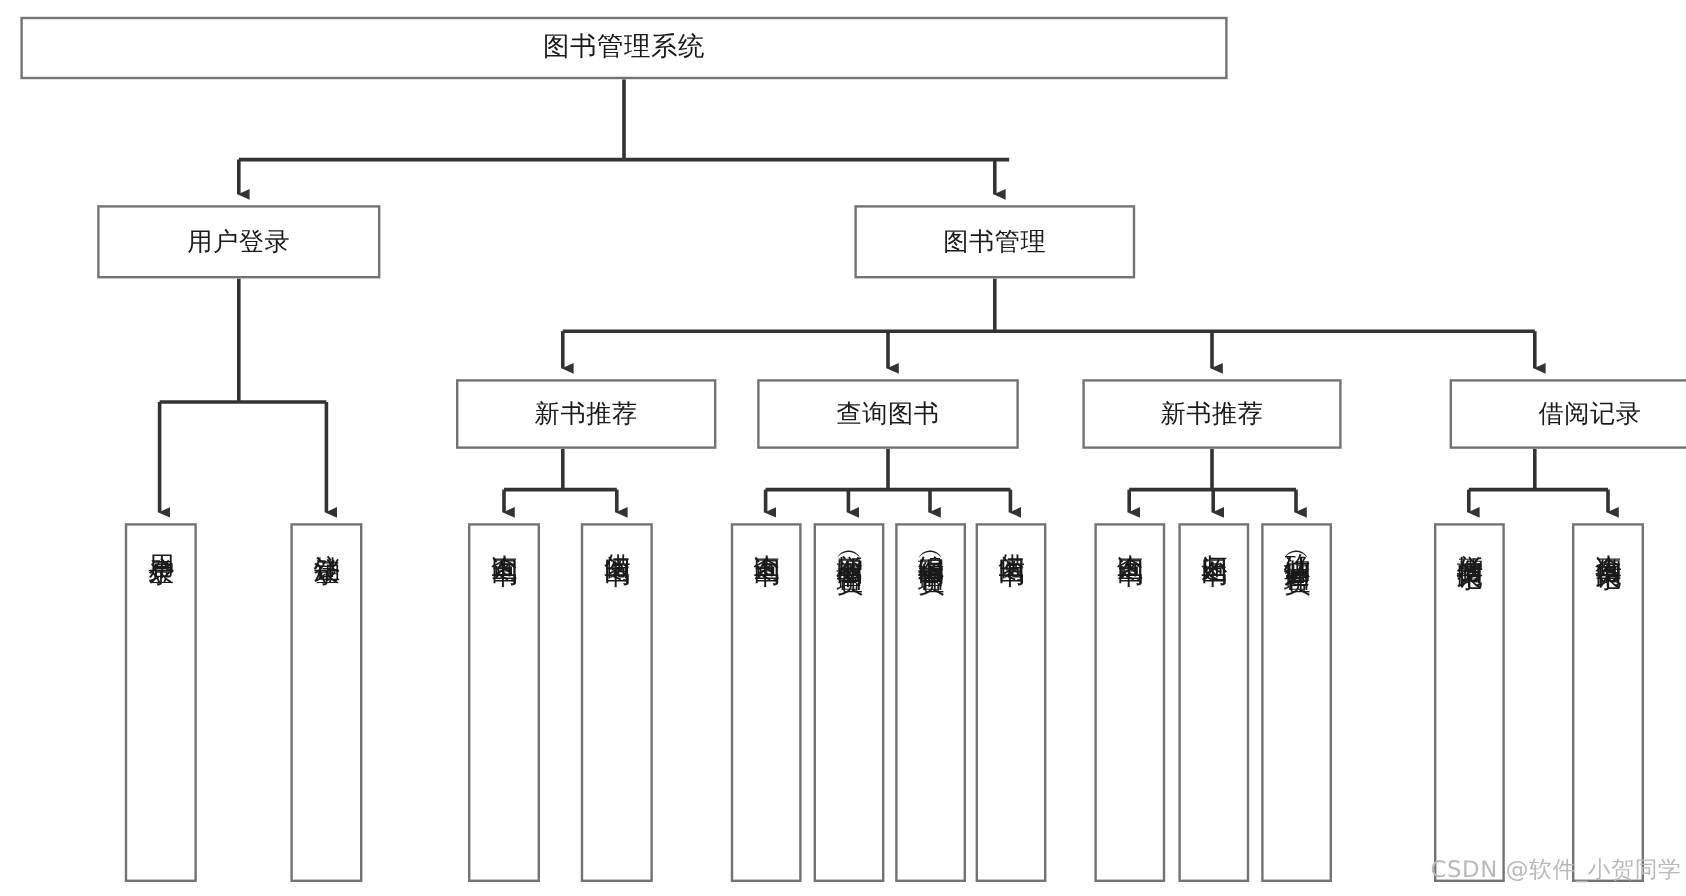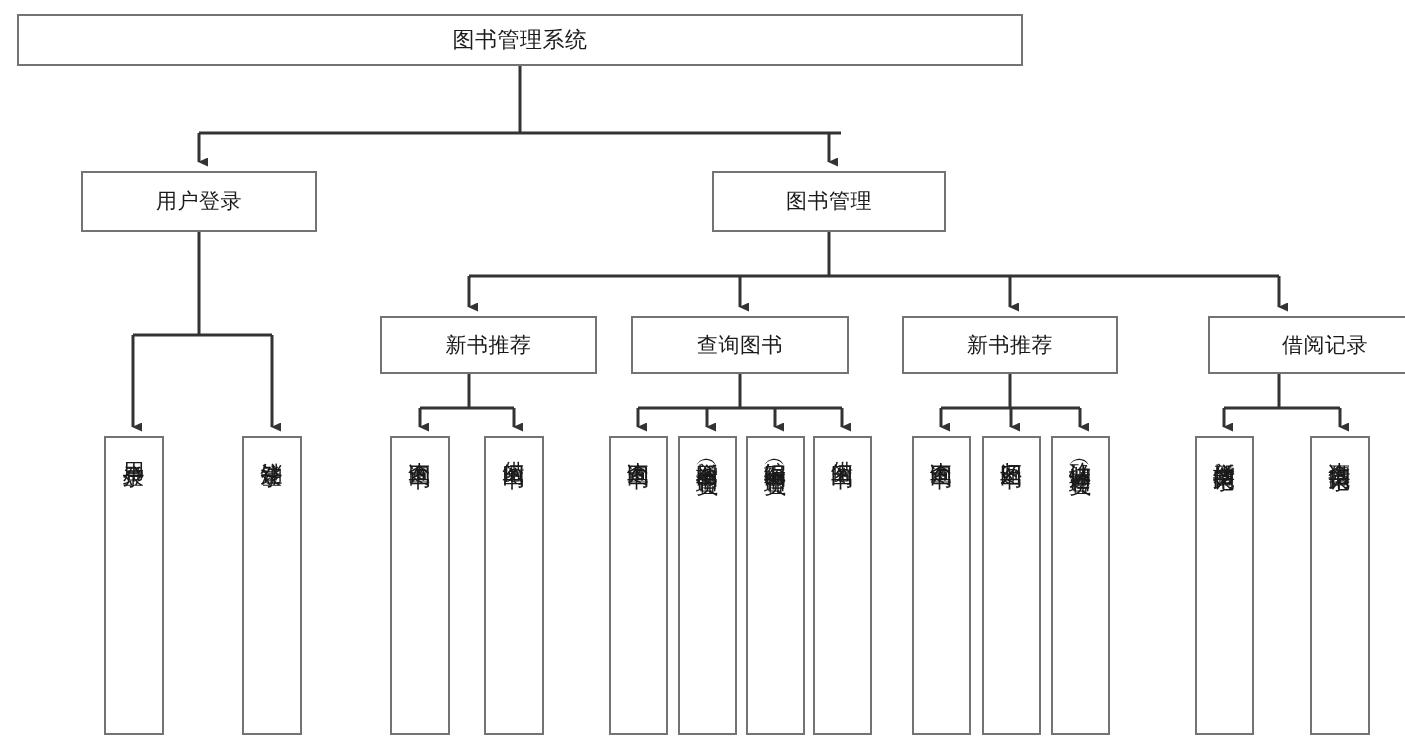--- a/index.html
+++ b/index.html
@@ -186,14 +186,15 @@
   <div class="node vert" style="left:1051px; top:436px; width:59px; height:299px;">
     <span class="lbl">确认归还（管理员）</span>
   </div>
   <div class="node vert" style="left:1195px; top:436px; width:59px; height:299px;">
     <span class="lbl">新增借阅记录</span>
   </div>
   <div class="node vert" style="left:1310px; top:436px; width:60px; height:299px;">
     <span class="lbl">查询借阅记录</span>
   </div>
 
+  <div class="watermark" style="left:1192px; top:712px;">CSDN @软件_小贺同学</div>
 
 </div>
 
 </body></html>

